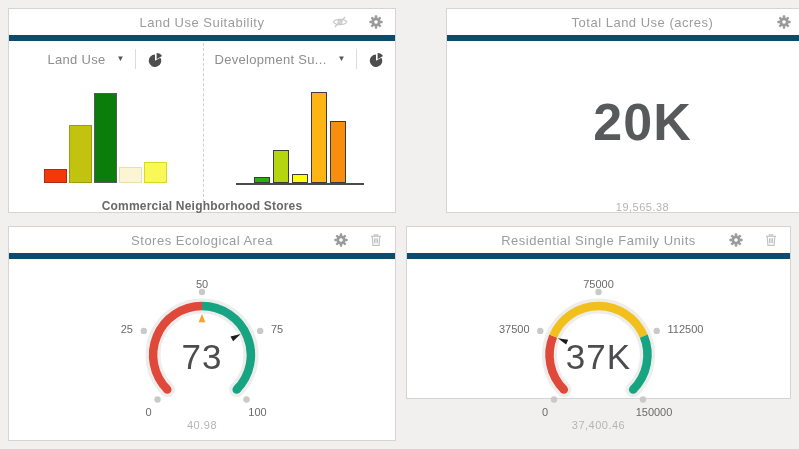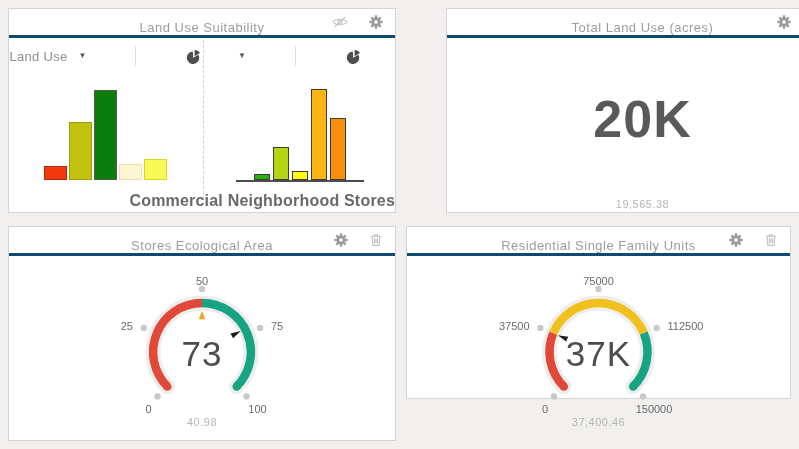--- a/index.html
+++ b/index.html
@@ -3,39 +3,39 @@
 <meta charset="utf-8">
 <style>
   html,body{margin:0;padding:0;}
   body{font-family:"Liberation Sans",sans-serif;}
   .canvas{position:relative;width:799px;height:449px;background:#f1f0ee;overflow:hidden;}
   .panel{position:absolute;background:#ffffff;border:1px solid #d5d4d2;box-sizing:border-box;}
   #p1{left:8px;top:8px;width:388px;height:205px;}
   #p2{left:406px;top:8px;width:393px;height:205px;margin-left:40px;}
   #p3{left:8px;top:226px;width:388px;height:215px;}
   #p4{left:406px;top:226px;width:385px;height:173px;}
-  .phead{height:26px;border-bottom:3px solid #0c4a6e;display:flex;align-items:flex-end;justify-content:center;position:relative;}
+  .phead{height:26px;border-bottom:6px solid #0c4a6e;display:flex;align-items:center;justify-content:center;position:relative;}
   .ptitle{font-size:13px;color:#9c9c9c;letter-spacing:.5px;}
   .hicons{position:absolute;right:11px;top:0;height:100%;display:flex;align-items:center;gap:19px;}
   .hicons svg{display:block;cursor:pointer;}
   .pbody{position:relative;height:177px;}
   #p3 .pbody,#p4 .pbody{height:187px;}
   
   .sub{position:absolute;top:0;width:193px;height:160px;}
   .sub.left{left:0;} .sub.right{left:194px;}
   .dashline{position:absolute;left:194px;top:2px;bottom:16px;width:0;border-left:1px dashed #cfcfcf;}
-  .selrow{height:28px;margin-top:4px;display:flex;align-items:center;justify-content:center;gap:38px;}
+  .selrow{height:28px;margin-top:4px;display:flex;align-items:center;justify-content:center;}
   .selbtn{display:flex;align-items:center;gap:11px;cursor:pointer;}
   .sellabel{font-size:13px;color:#8e8e8e;letter-spacing:.3px;}
   .caret{font-size:8px;color:#565656;line-height:1;}
   .vdiv{width:1px;height:20px;background:#dcdcdc;margin:0 11px;}
   .pieicon{display:flex;align-items:center;cursor:pointer;}
   .chart{display:flex;align-items:flex-end;justify-content:center;gap:2px;height:92px;margin:18px auto 0;}
   .chart.axis{gap:3px;width:128px;border-bottom:2px solid #4c4c4c;}
-  .caption{position:absolute;left:0;bottom:5px;width:100%;text-align:right;font-size:16px;font-weight:bold;color:#696969;letter-spacing:.2px;}
+  .caption{position:absolute;left:0;bottom:5px;width:100%;text-align:center;font-size:12px;font-weight:bold;color:#696969;letter-spacing:.2px;}
   
   .center-body{display:flex;align-items:center;justify-content:center;height:100%;}
   .bigval{font-size:52px;font-weight:bold;color:#58595b;letter-spacing:1px;margin-top:-16px;}
   .subval{position:absolute;left:0;bottom:5px;width:100%;text-align:center;font-size:11px;color:#b5b5b4;letter-spacing:.5px;}
   #p3 .subval,#p4 .subval{bottom:17px;}
   .gaugewrap{margin-top:2px;}
   svg text{font-family:"Liberation Sans",sans-serif;}
 </style>
 </head>
 <body>
@@ -89,20 +89,21 @@
             <div style="width: 23px; height: 58px; background: rgb(194, 195, 15); border: 1px solid rgb(156, 157, 8); box-sizing: border-box;"></div>
             <div style="width: 23px; height: 90px; background: rgb(11, 125, 11); border: 1px solid rgb(90, 90, 90); box-sizing: border-box;"></div>
             <div style="width: 23px; height: 16px; background: rgb(251, 245, 211); border: 1px solid rgb(236, 223, 174); box-sizing: border-box;"></div>
             <div style="width: 23px; height: 21px; background: rgb(248, 248, 86); border: 1px solid rgb(216, 216, 37); box-sizing: border-box;"></div>
           </div>
       </div>
       <div class="dashline"></div>
       <div class="sub right">
         <div class="selrow">
           <span class="selbtn">
+            <span class="sellabel">Development Su...</span>
             <span class="caret">▼</span>
           </span>
           <span class="vdiv"></span>
           <span class="pieicon">
             <svg viewBox="0 0 18 18" width="16" height="16">
               <path d="M9 11 L15.06 7.5 A7 7 0 1 1 9 4 Z" fill="#4d4d4d"></path>
               <path d="M10.8 9.2 L16.86 5.7 A7 7 0 0 0 10.8 2.2 Z" fill="#4d4d4d"></path>
             </svg>
           </span>
         </div>

